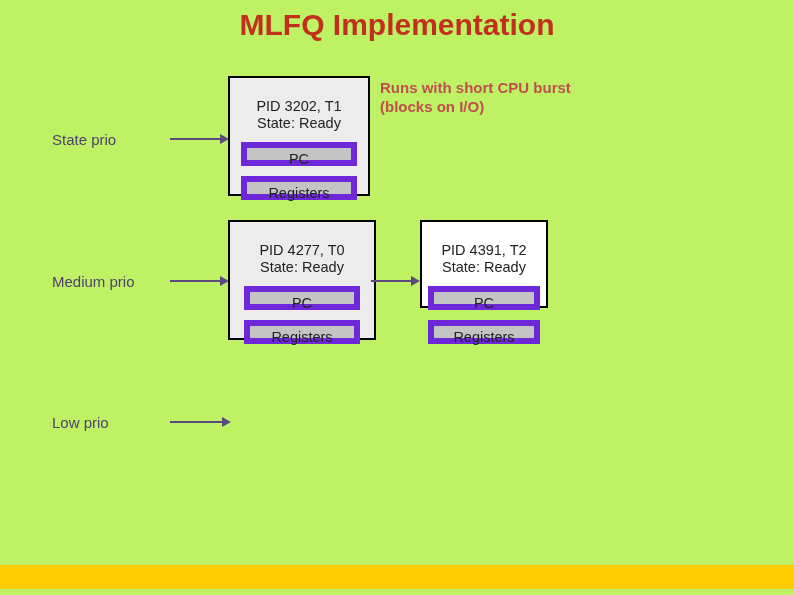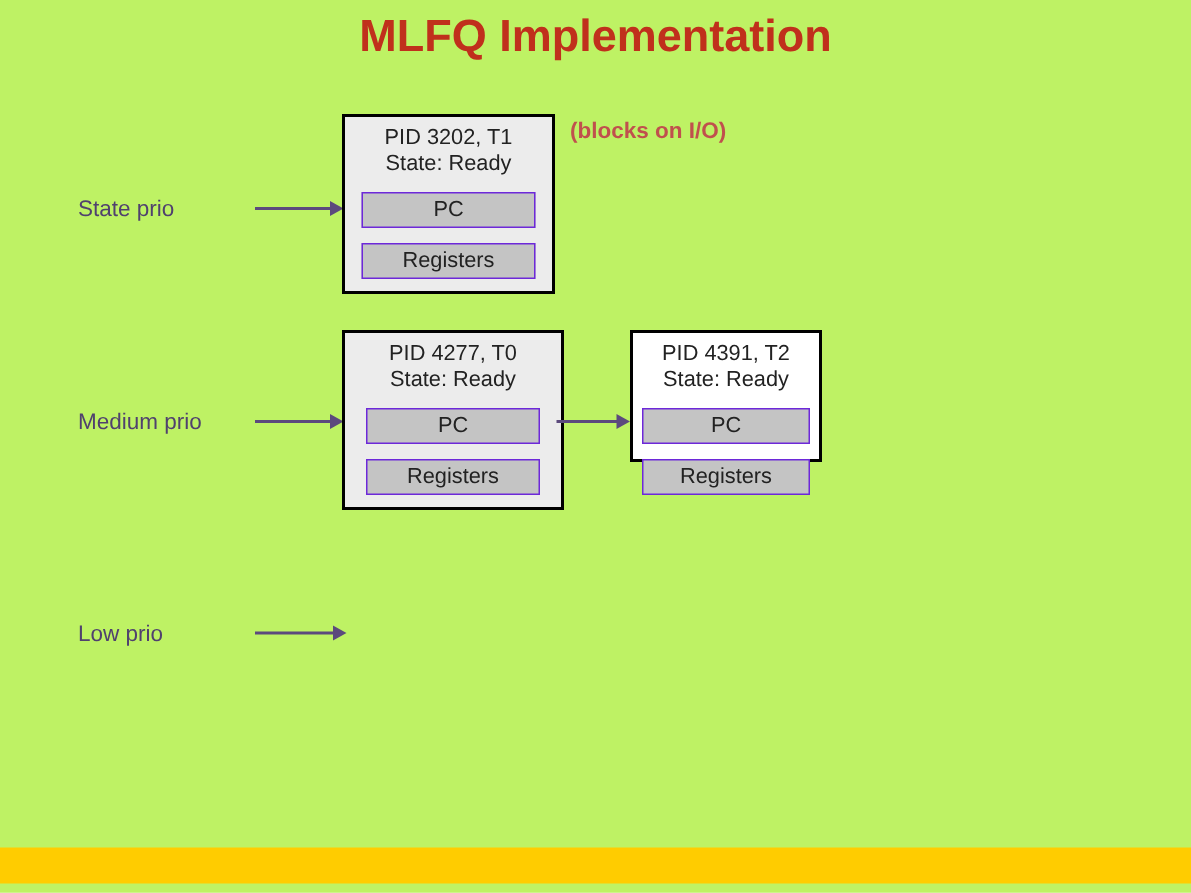--- a/index.html
+++ b/index.html
@@ -94,29 +94,29 @@
     padding: 0;
   }
   .pcb.shaded { background: #ECECEC; }
   .pcb.plain  { background: #FFFFFF; }
 
   .pcb-header {
     text-align: center;
     font-size: 14.5px;
     color: #222222;
     line-height: 17px;
-    padding-top: 6px;
+    padding-top: 20px;
     white-space: nowrap;
   }
   .pcb-header .line2 { display: block; }
 
   .pcb-field {
     margin: 0 auto;
     background: #C4C4C4;
-    border: 1px solid #6d28d9;
+    border: 6px solid #6d28d9;
     box-sizing: border-box;
     text-align: center;
     font-size: 14.5px;
     color: #222222;
     line-height: 22px;
     height: 24px;
   }
 
   
   #pcb-3202 { left: 228px; top: 76px; width: 142px; height: 120px; }
@@ -185,20 +185,21 @@
   <div class="pcb shaded" id="pcb-3202">
     <div class="pcb-header">
       <span>PID 3202, T1</span>
       <span class="line2">State: Ready</span>
     </div>
     <div class="pcb-field field-pc">PC</div>
     <div class="pcb-field field-registers">Registers</div>
   </div>
 
   <div id="annotation">
+    <span>Runs with short CPU burst</span>
     <span class="line2">(blocks on I/O)</span>
   </div>
 
   <div class="prio-label" id="prio-label-medium">Medium prio</div>
 
   <div class="arrow" id="arrow-medium">
     <div class="shaft"></div>
     <div class="head"></div>
   </div>
 

